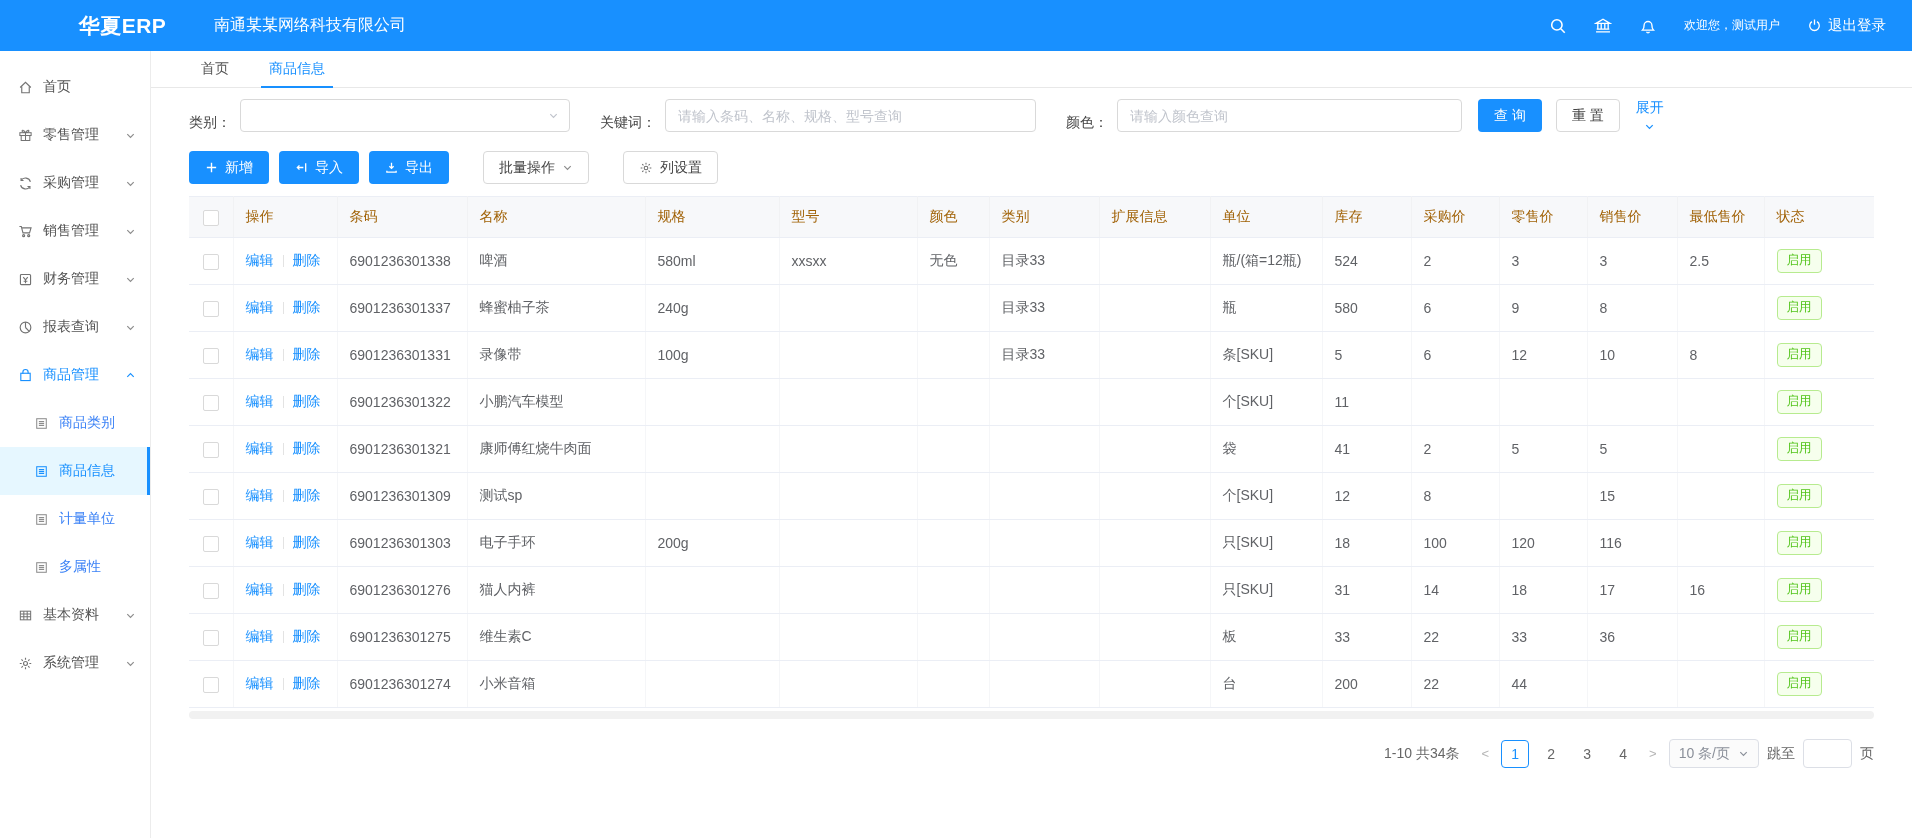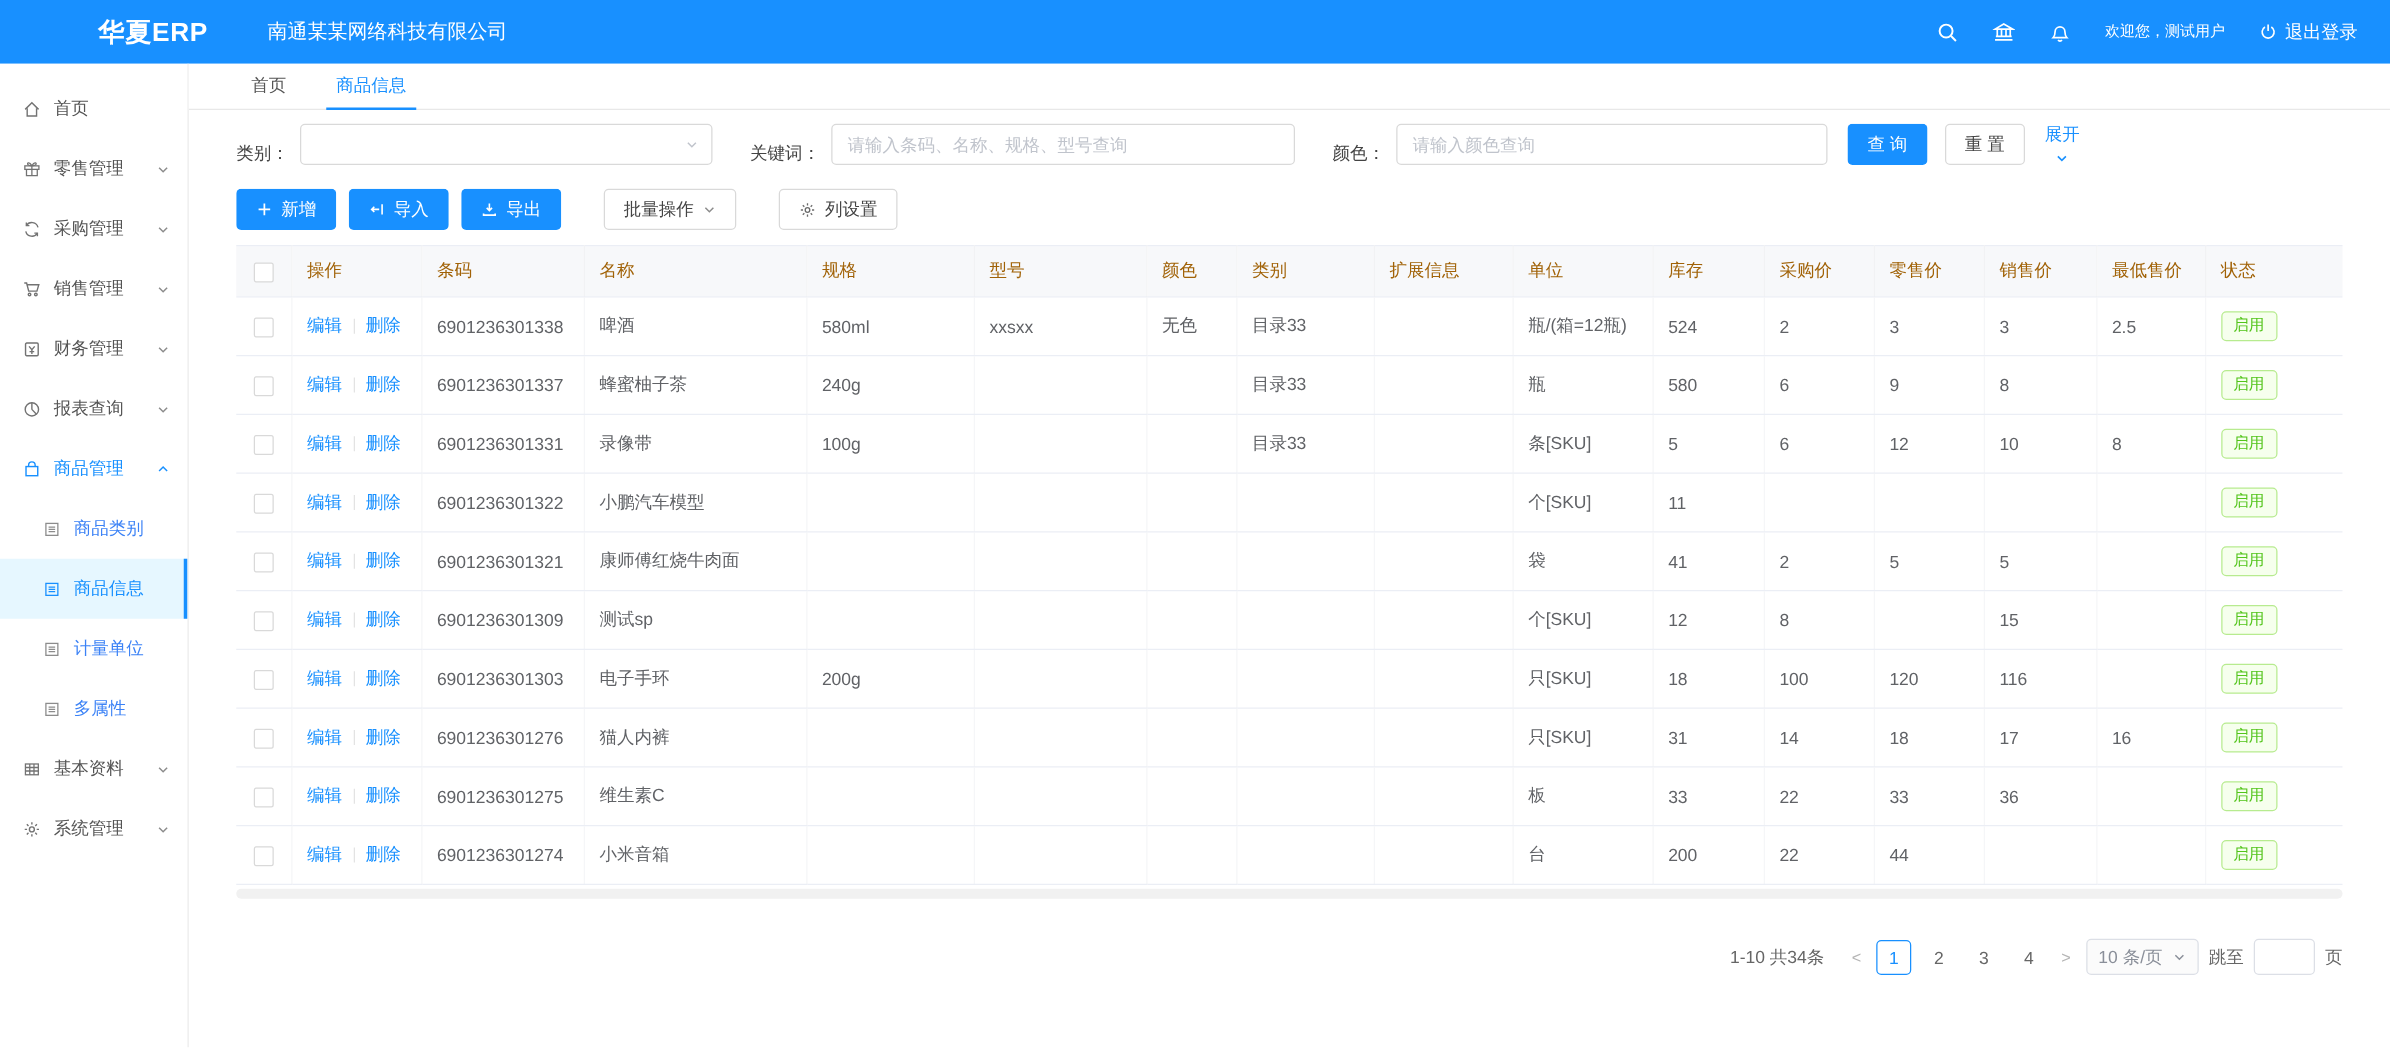--- a/index.html
+++ b/index.html
@@ -74,21 +74,21 @@
   tbody td { height:47px; color:#606266; padding:0 12px; border-bottom:1px solid #ebeef5; border-right:1px solid #f5f6f8; white-space:nowrap; overflow:hidden; }
   tbody td:last-child { border-right:none; }
   .cell-center { text-align:center; }
   .checkbox { width:16px; height:16px; border:1px solid #d9d9d9; border-radius:2px; background:#fff; display:inline-block; vertical-align:middle; cursor:pointer; }
   .op-link { color:#1890ff; cursor:pointer; }
   .op-sep { display:inline-block; width:1px; height:12px; background:#e3e3e3; margin:0 9px; vertical-align:middle; }
   .badge-enabled { display:inline-block; padding:2px 9px; font-size:12.5px; color:#52c41a; background:#f6ffed; border:1px solid #b7eb8f; border-radius:4px; line-height:1.4; }
   .hscroll { height:8px; background:#f1f1f1; border-radius:4px; margin-top:3px; cursor:pointer; }
 
   
-  .pager { margin-top:32px; display:flex; align-items:center; justify-content:flex-end; color:#666; gap:8px; }
+  .pager { margin-top:20px; display:flex; align-items:center; justify-content:flex-end; color:#666; gap:8px; }
   .pager .summary { margin-right:10px; color:#666; }
   .pg-arrow { color:#b5b5b5; cursor:pointer; padding:0 4px; font-size:13px; }
   .pg-num { min-width:28px; height:28px; line-height:28px; text-align:center; cursor:pointer; color:#666; border-radius:4px; }
   .pg-num.current { border:1px solid #1890ff; color:#1890ff; line-height:26px; background:#fff; }
   .size-select { height:29px; border:1px solid #dcdfe6; border-radius:4px; background:#fbfbfb; color:#8a8f99; display:inline-flex; align-items:center; gap:8px; padding:0 9px; cursor:pointer; }
   .size-select svg { width:11px; height:11px; }
   .jump-input { width:49px; height:29px; border:1px solid #dcdfe6; border-radius:4px; outline:none; padding:0 6px; font-family:inherit; }
 </style>
 </head>
 <body>

